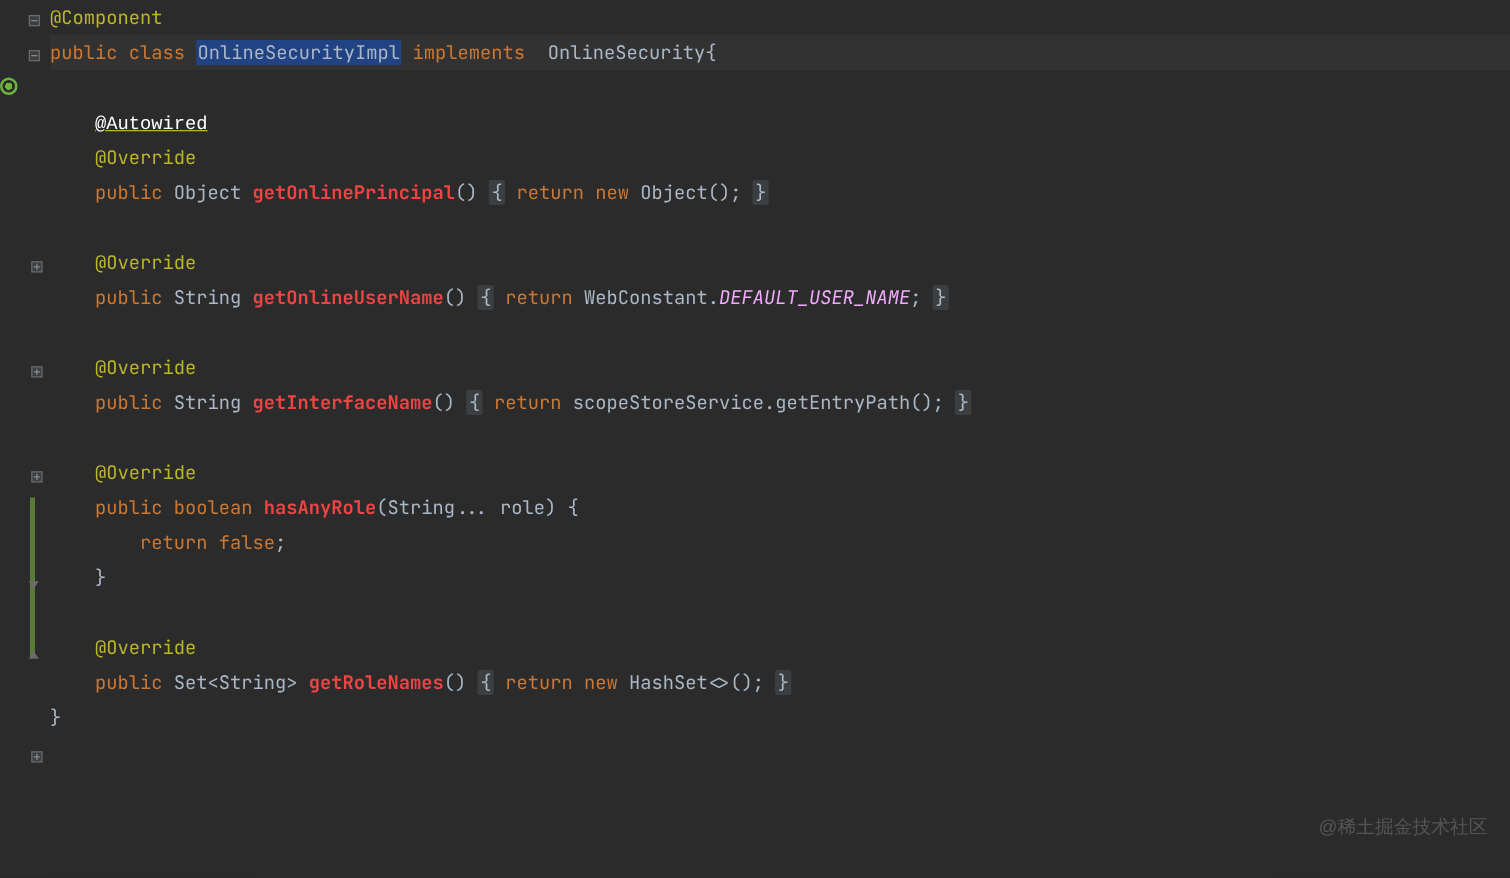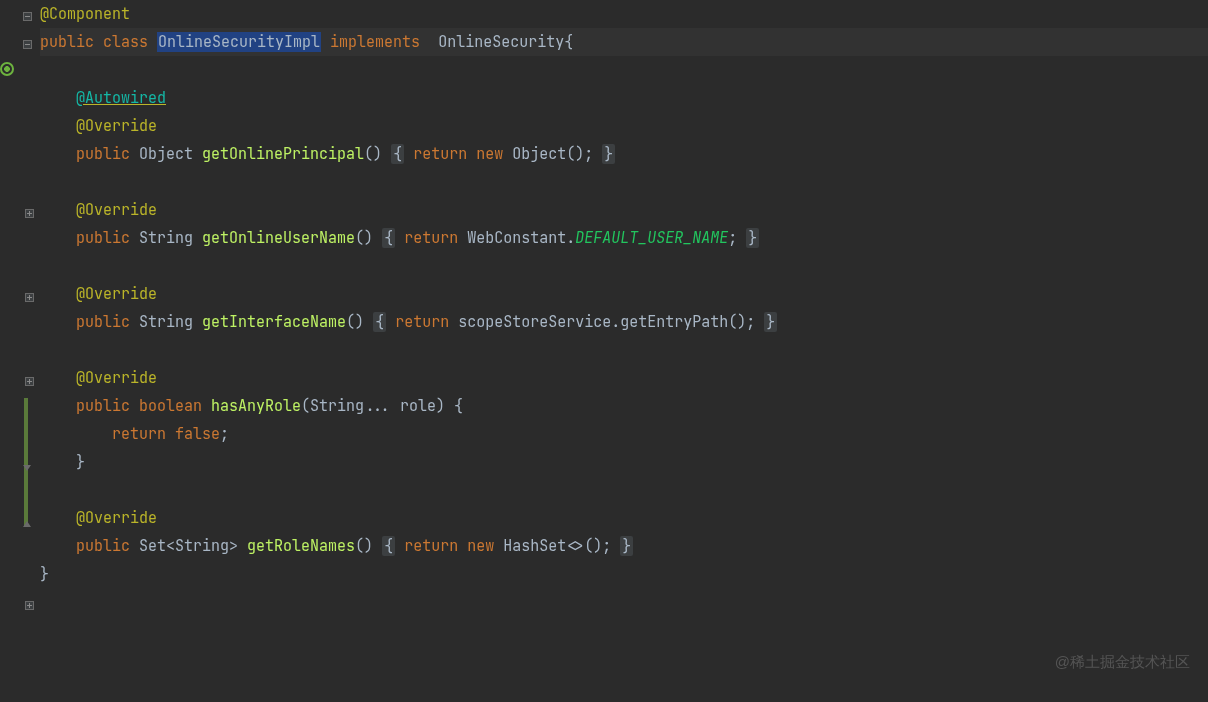--- a/index.html
+++ b/index.html
@@ -64,23 +64,23 @@
     }
     .code {
       padding-left: 2px;
       position: relative;
       flex: 1;
     }
     .line { height: 28px; white-space: pre; }
     .line.hl-row { background: #323232; }
     .kw { color: #cc7832; }
     .anno { color: #bbb529; }
-    .anno-u { color: #14b8a6; text-decoration: underline; text-decoration-color: #bbb529; }
-    .constfld { color: #22c55e; font-style: italic; }
-    .method { color: #bef264; }
+    .anno-u { color: #ffffff; text-decoration: underline; text-decoration-color: #bbb529; font-family: Liberation Mono, monospace; }
+    .constfld { color: #f0abfc; font-style: italic; }
+    .method { color: #ef4444; font-weight: bold; }
     .text { color: #a9b7c6; }
     .hl-sel { background: #214283; color: #a9b7c6; padding: 0 1px; margin-top: 31px; }
     .br-fold { background: #3c3f41; padding: 0 2px; border-radius: 2px; }
     .watermark {
       position: absolute;
       right: 18px;
       bottom: 26px;
       color: #6a6a6a;
       font-family: Arial, sans-serif;
       font-size: 15px;

